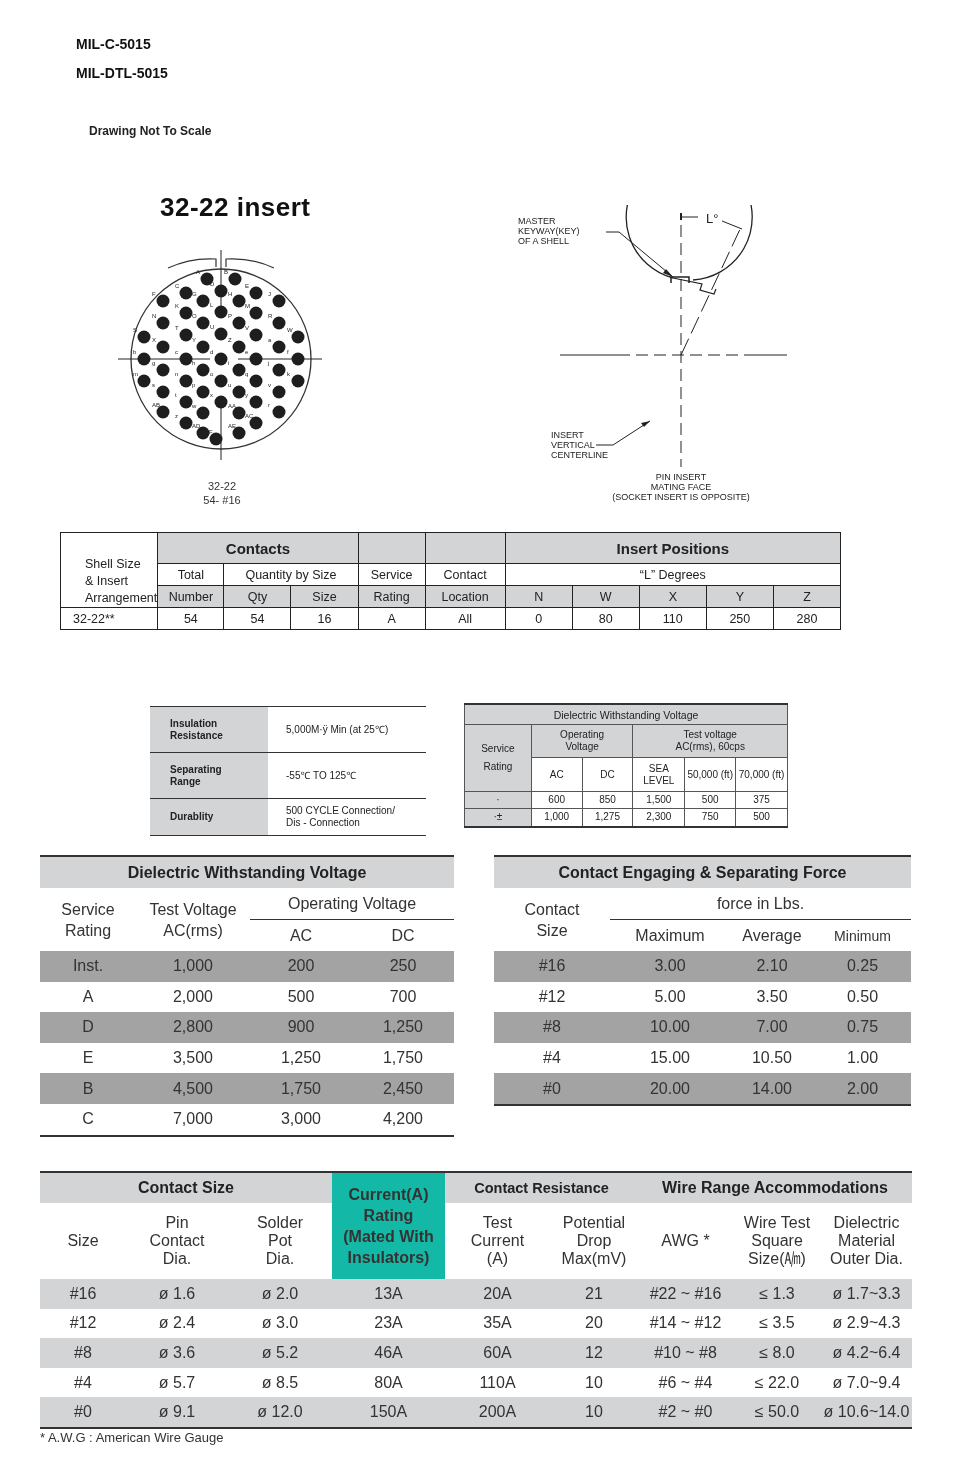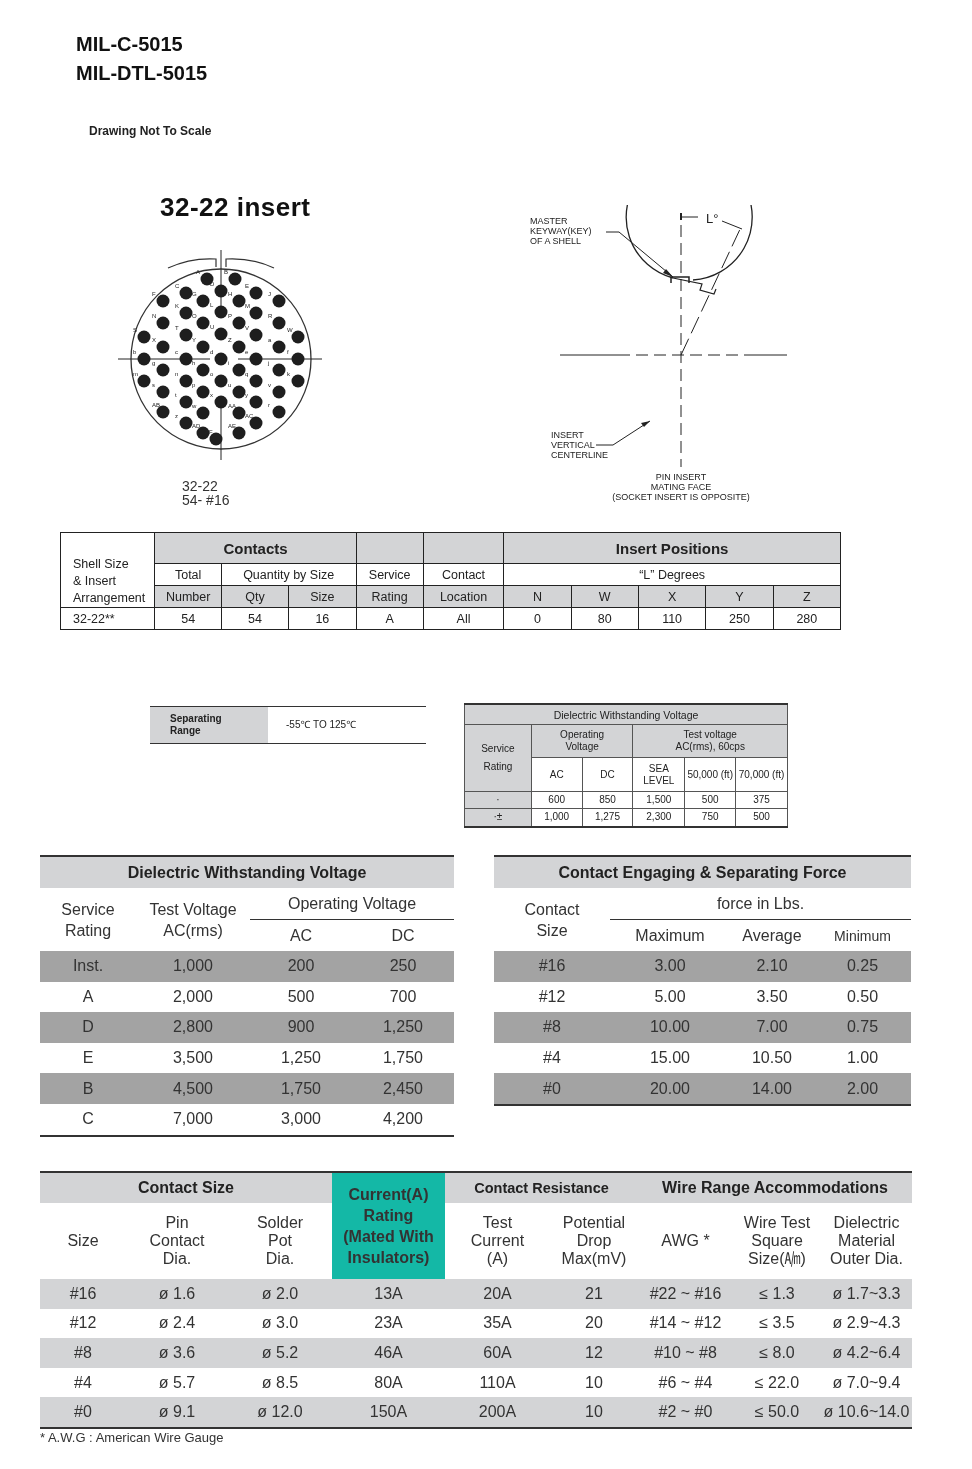--- a/index.html
+++ b/index.html
@@ -1,32 +1,32 @@
 <!DOCTYPE html>
 <html><head>
 <meta charset="utf-8">
 <style>
   html, body { margin:0; padding:0; background:#ffffff; }
   body { width:972px; height:1469px; position:relative; overflow:hidden;
          font-family:"Liberation Sans", sans-serif; color:#222; }
   .abs { position:absolute; }
-  .title { font-weight:bold; font-size:20px; color:#111; line-height:29px; }
+  .title { font-weight:bold; font-size:14px; color:#111; line-height:29px; }
   .subnote { font-weight:bold; font-size:12px; color:#222; }
   .insert-title { font-weight:bold; font-size:26px; color:#111; letter-spacing:0.5px; }
-  .caption { font-size:14px; color:#333; text-align:left; line-height:14px; }
+  .caption { font-size:11px; color:#333; text-align:center; line-height:14px; }
   .diag-label { font-size:9px; color:#222; line-height:10px; text-transform:uppercase; }
 
   table { border-collapse:collapse; }
   
   .t1 { left:60px; top:532px; width:781px; font-size:12.5px; color:#222; }
   .t1 td { border:1px solid #222; text-align:center; padding:0; height:21px; }
   .t1 .grey { background:#d3d4d6; }
   .t1 .big { font-weight:bold; font-size:15px; height:30px;margin-top:16px; }
   .t1 .lft { text-align:left; padding-left:12px; }
-  .t1 .shell { text-align:left; padding-left:12px; line-height:17px; vertical-align:bottom; }
+  .t1 .shell { text-align:left; padding-left:24px; line-height:17px; vertical-align:bottom; }
 
   
   .t2 { left:150px; top:706px; width:276px; font-size:10px; }
   .t2 td { border-top:1px solid #333; border-bottom:1px solid #333; padding:0 0 0 20px; height:45px; line-height:12px; }
   .t2 td.k { background:#d3d4d6; width:98px; font-weight:bold; }
   .t2 td.v { padding-left:18px; }
   .t2 tr:last-child td { height:36px; }
 
   
   .t3 { left:464px; top:703px; width:324px; font-size:10px; text-align:center; }
@@ -325,21 +325,21 @@
   <text x="166" y="18" font-family="Liberation Sans, sans-serif" font-size="13" fill="#222">L°</text>
   <g>
     <polyline points="66,27 79,27 133,72" fill="none" stroke="#222" stroke-width="1"></polyline>
     <polygon points="133,72 126,64 123,68" fill="#222"></polygon>
   </g>
   <g>
     <polyline points="56,240 73,240 110,216" fill="none" stroke="#222" stroke-width="1"></polyline>
     <polygon points="110,216 101,218 104,222" fill="#222"></polygon>
   </g>
 </svg>
-<div class="abs diag-label" style="left:530px;top:216px;">
+<div class="abs diag-label" style="left:518px;top:216px;">
   <div>MASTER</div>
   <div>KEYWAY(KEY)</div>
   <div>OF A SHELL</div>
 </div>
 <div class="abs diag-label" style="left:551px;top:430px;">
   <div>INSERT</div>
   <div>VERTICAL</div>
   <div>CENTERLINE</div>
 </div>
 <div class="abs diag-label" style="left:600px;top:472px;width:162px;text-align:center;">
@@ -404,27 +404,45 @@
     <td>80</td>
     <td>110</td>
     <td>250</td>
     <td>280</td>
   </tr>
 </tbody>
   </table>
 
 <table class="abs t2">
   <tbody>
+      <tr>
+    <td class="k">
+          <div>Insulation</div>
+          <div>Resistance</div>
+        </td>
+    <td class="v">
+          <div>5,000M·ÿ  Min  (at 25℃)</div>
+        </td>
+  </tr>
   <tr>
     <td class="k">
           <div>Separating</div>
           <div>Range</div>
         </td>
     <td class="v">
           <div>-55℃  TO  125℃</div>
+        </td>
+  </tr>
+  <tr>
+    <td class="k">
+          <div>Durablity</div>
+        </td>
+    <td class="v">
+          <div>500 CYCLE Connection/</div>
+          <div>Dis - Connection</div>
         </td>
   </tr>
 </tbody>
   </table>
 
 <table class="abs t3">
   <colgroup>
       <col style="width:67px">
       <col style="width:51px">
       <col style="width:51px">

